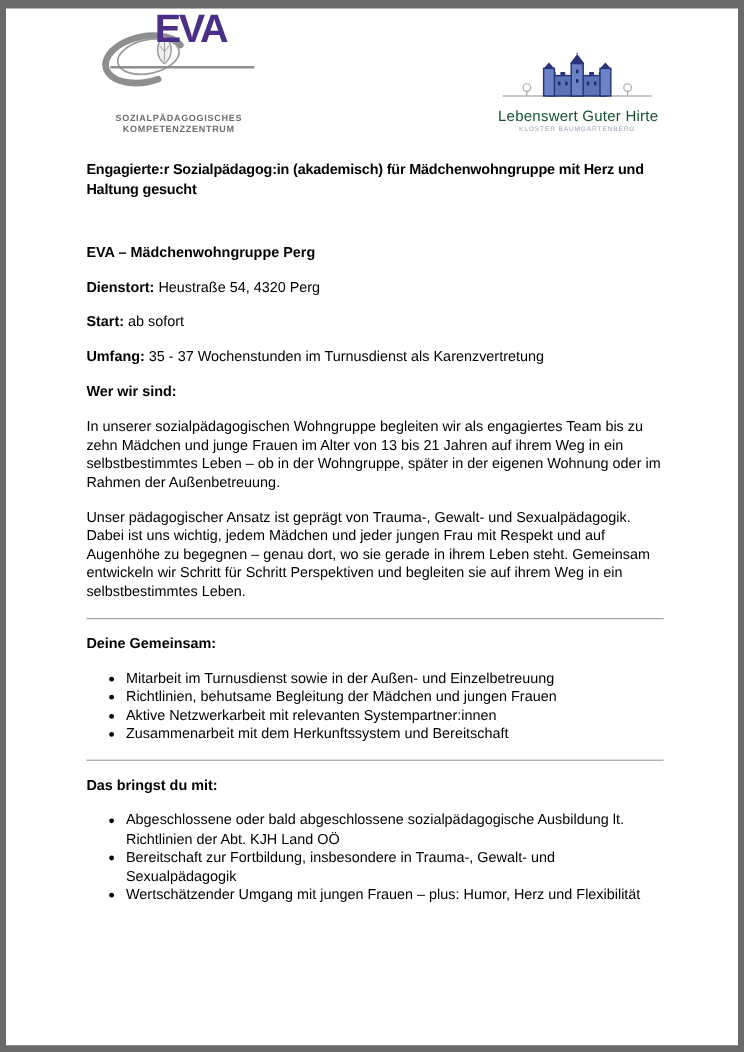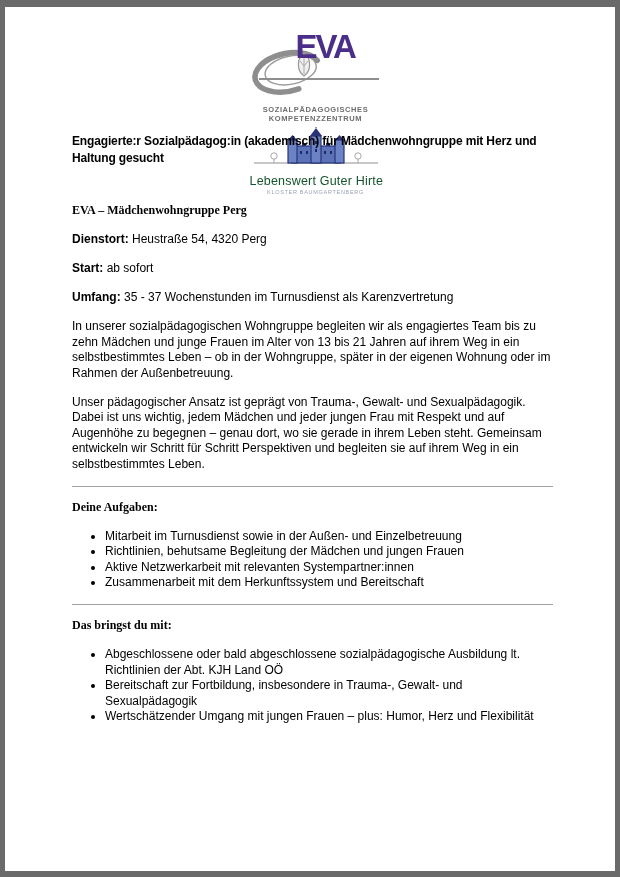--- a/index.html
+++ b/index.html
@@ -16,38 +16,37 @@
     font-size: 12px;
     line-height: 15.5px;
     color: #000;
     overflow: hidden;
   }
 
   
   .header {
     display: flex;
     justify-content: space-between;
-    align-items: center;
+    align-items: flex-end;
     height: 67px;
     margin: 0 6px 0 12px;
-    flex-direction: column;
   }
   .eva-logo { width: 130px; }
   .eva-mark { position: relative; width: 130px; height: 52px; }
   .eva-mark svg { position: absolute; left: 0; top: 0; }
   .eva-acronym {
     position: absolute;
     left: 45px; top: -6px;
     font-size: 33px;
     font-weight: bold;
     letter-spacing: -2px;
     color: #4b2e87;
   }
   .eva-sub {
-    margin-top: 8px;
+    margin-top: 20px;
     text-align: center;
     font-size: 7.5px;
     line-height: 9px;
     font-weight: 600;
     letter-spacing: 0.6px;
     color: #6e6e6e;
     width: 130px;
   }
   .eva-sub span { display: block; }
 
@@ -70,21 +69,21 @@
 
   
   .title {
     font-size: 12px;
     font-weight: bold;
     line-height: 17px;
     letter-spacing: -0.15px;
     margin: 21px 0 36px 0;
   }
   p { margin: 0 0 13.5px 0; }
-  .h { font-weight: bold; font-family: Liberation Serif, serif; }
+  .h { font-weight: bold; }
   .fact strong { font-weight: bold; margin-top: 10px; }
   ul {
     margin: 0 0 13.5px 0;
     padding-left: 33px;
     list-style: disc;
   }
   li { line-height: 15.5px; }
   hr.sep {
     border: none;
     border-top: 1px solid #a0a0a0;
@@ -164,26 +163,27 @@
   </p>
   <p class="fact">
     <strong>Start:</strong>
     <span>ab sofort</span>
   </p>
   <p class="fact">
     <strong>Umfang:</strong>
     <span>35 - 37 Wochenstunden im Turnusdienst als Karenzvertretung</span>
   </p>
 
+  <p class="h">Wer wir sind:</p>
   <p>In unserer sozialpädagogischen Wohngruppe begleiten wir als engagiertes Team bis zu zehn Mädchen und junge Frauen im Alter von 13 bis 21 Jahren auf ihrem Weg in ein selbstbestimmtes Leben – ob in der Wohngruppe, später in der eigenen Wohnung oder im Rahmen der Außenbetreuung.</p>
   <p>Unser pädagogischer Ansatz ist geprägt von Trauma-, Gewalt- und Sexualpädagogik. Dabei ist uns wichtig, jedem Mädchen und jeder jungen Frau mit Respekt und auf Augenhöhe zu begegnen – genau dort, wo sie gerade in ihrem Leben steht. Gemeinsam entwickeln wir Schritt für Schritt Perspektiven und begleiten sie auf ihrem Weg in ein selbstbestimmtes Leben.</p>
 
   <hr class="sep">
 
-  <p class="h">Deine Aufgaben:</p>
+  <p class="h">Deine Gemeinsam:</p>
   <ul>
     <li>Mitarbeit im Turnusdienst sowie in der Außen- und Einzelbetreuung</li>
     <li>Richtlinien, behutsame Begleitung der Mädchen und jungen Frauen</li>
     <li>Aktive Netzwerkarbeit mit relevanten Systempartner:innen</li>
     <li>Zusammenarbeit mit dem Herkunftssystem und Bereitschaft</li>
   </ul>
 
   <hr class="sep">
 
   <p class="h">Das bringst du mit:</p>

